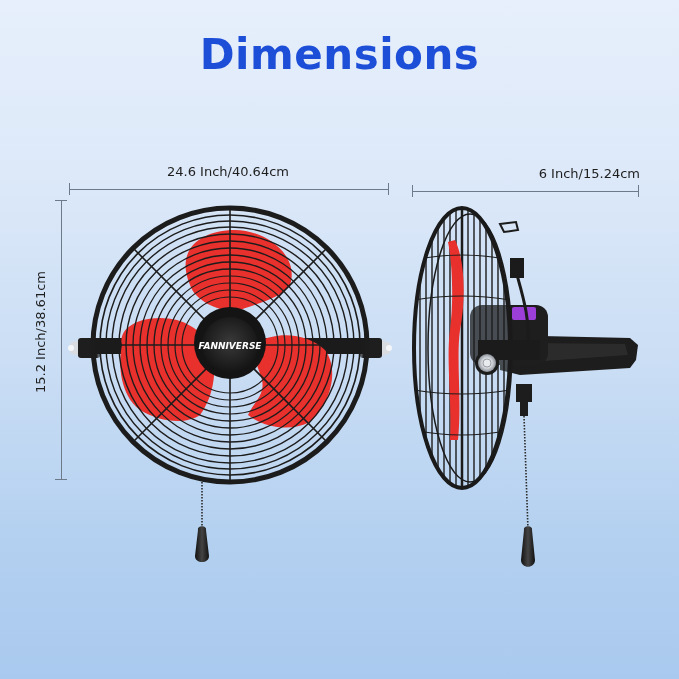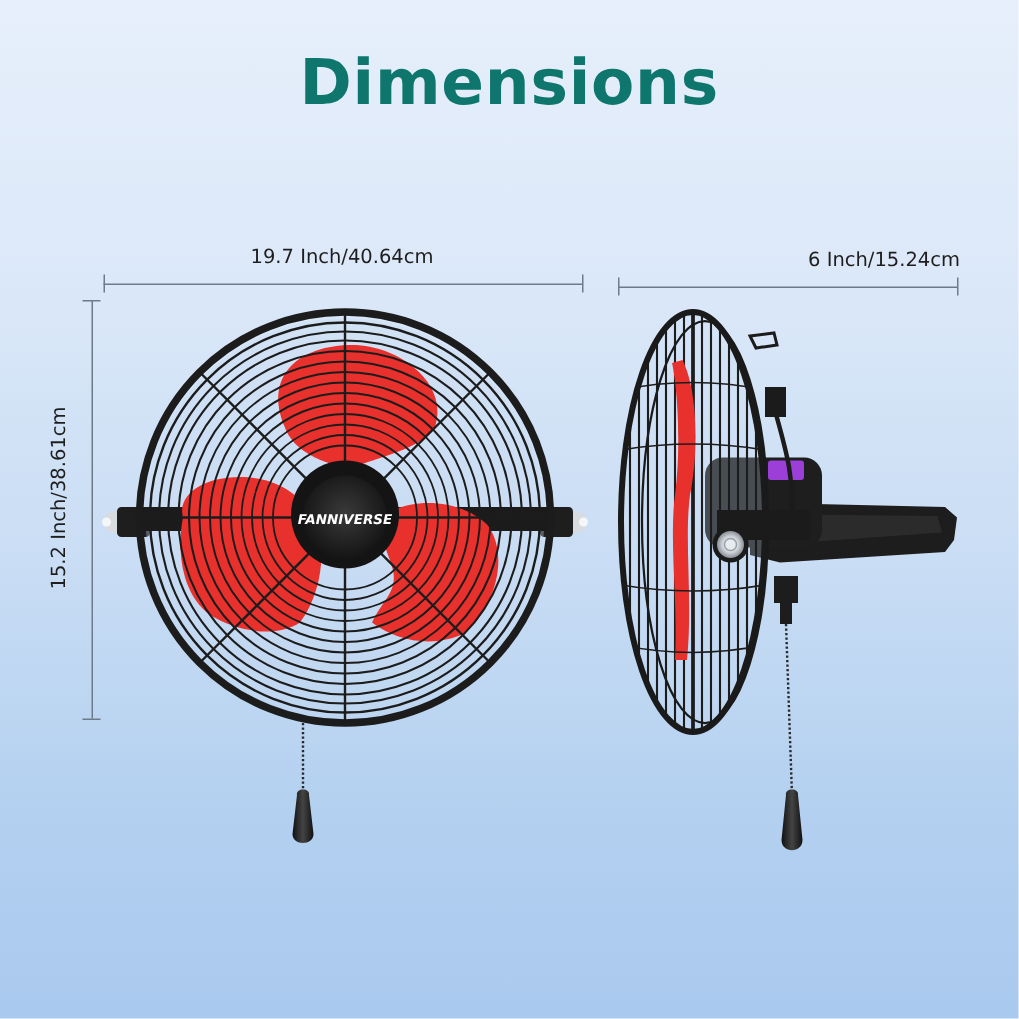--- a/index.html
+++ b/index.html
@@ -17,21 +17,21 @@
   .title {
     position: absolute;
     top: 30px;
     left: 0;
     width: 679px;
     text-align: center;
     font-family: "DejaVu Sans", "Liberation Sans", sans-serif;
     font-weight: bold;
     font-size: 42px;
     letter-spacing: 0.5px;
-    color: #0f766e;
+    color: #1d4ed8;
   }
   .dim-label {
     position: absolute;
     font-family: "DejaVu Sans", "Liberation Sans", sans-serif;
     font-size: 13px;
     color: #1e1e1e;
     white-space: nowrap;
   }
   .label-width { top: 164px; left: 68px; width: 320px; text-align: center; }
   .label-depth { top: 166px; left: 412px; width: 228px; text-align: right; }
@@ -45,21 +45,21 @@
     position: absolute;
     left: 0; top: 0;
     width: 679px; height: 679px;
   }
 </style>
 </head>
 <body>
 
 <div class="title">Dimensions</div>
 
-<div class="dim-label label-width">19.7 Inch/40.64cm</div>
+<div class="dim-label label-width">24.6 Inch/40.64cm</div>
 <div class="dim-line" style="left:69px; top:189px; width:319px; height:1px;"></div>
 <div class="dim-line" style="left:69px; top:183px; width:1px; height:12px;"></div>
 <div class="dim-line" style="left:388px; top:183px; width:1px; height:12px;"></div>
 
 <div class="dim-label label-depth">6 Inch/15.24cm</div>
 <div class="dim-line" style="left:412px; top:191px; width:226px; height:1px;"></div>
 <div class="dim-line" style="left:412px; top:185px; width:1px; height:12px;"></div>
 <div class="dim-line" style="left:638px; top:185px; width:1px; height:12px;"></div>
 
 <div class="dim-label label-height">15.2 Inch/38.61cm</div>

